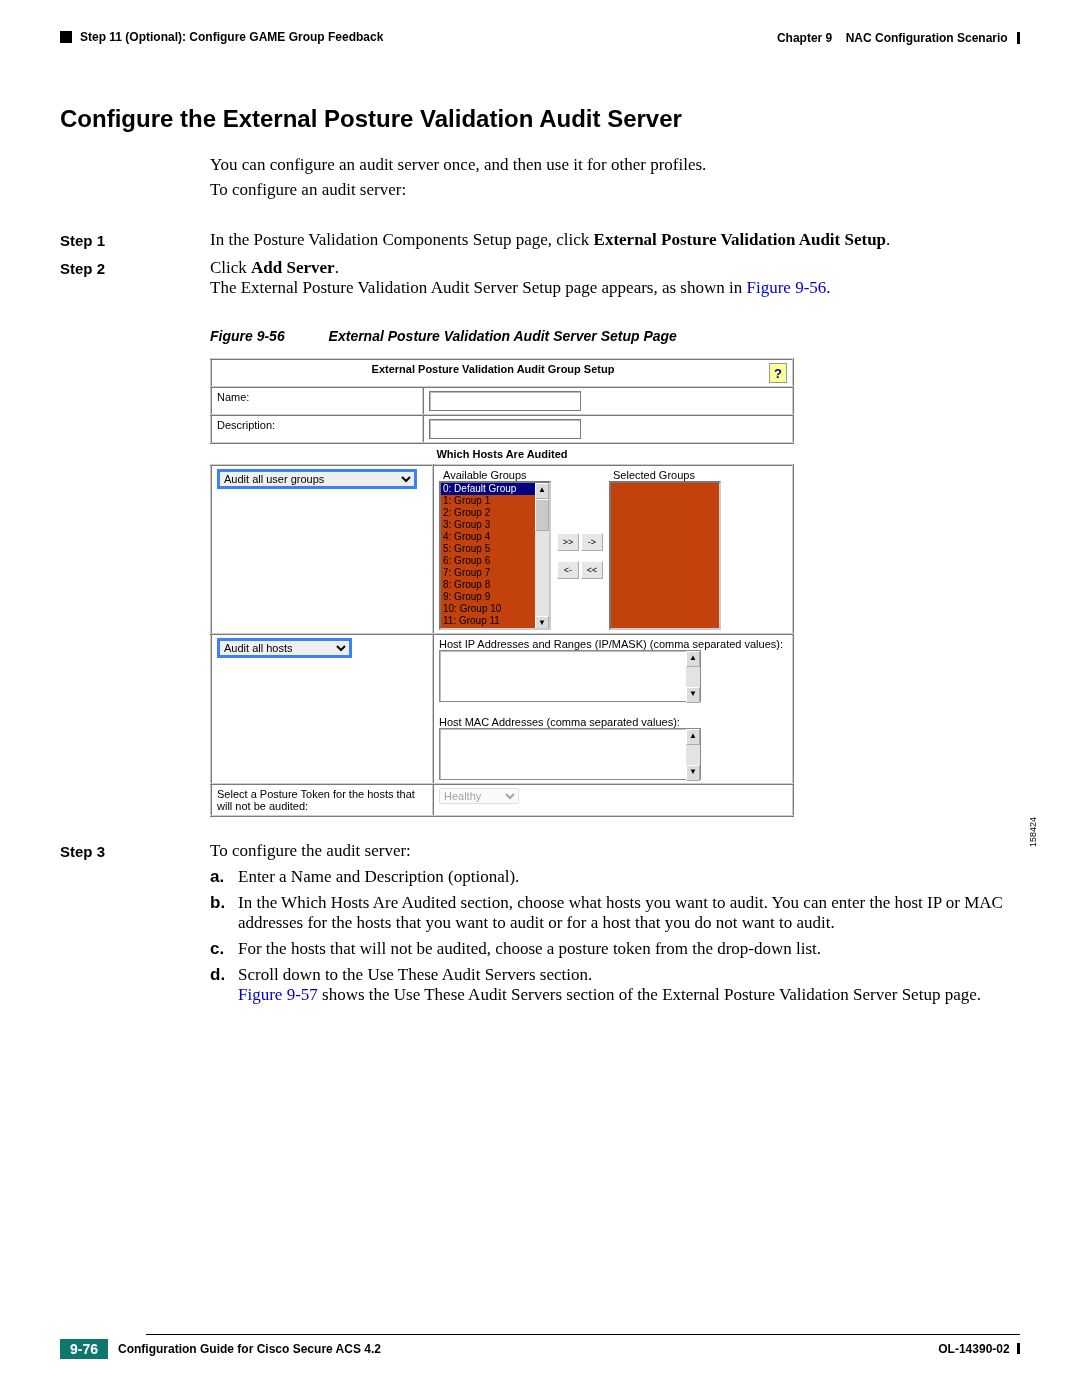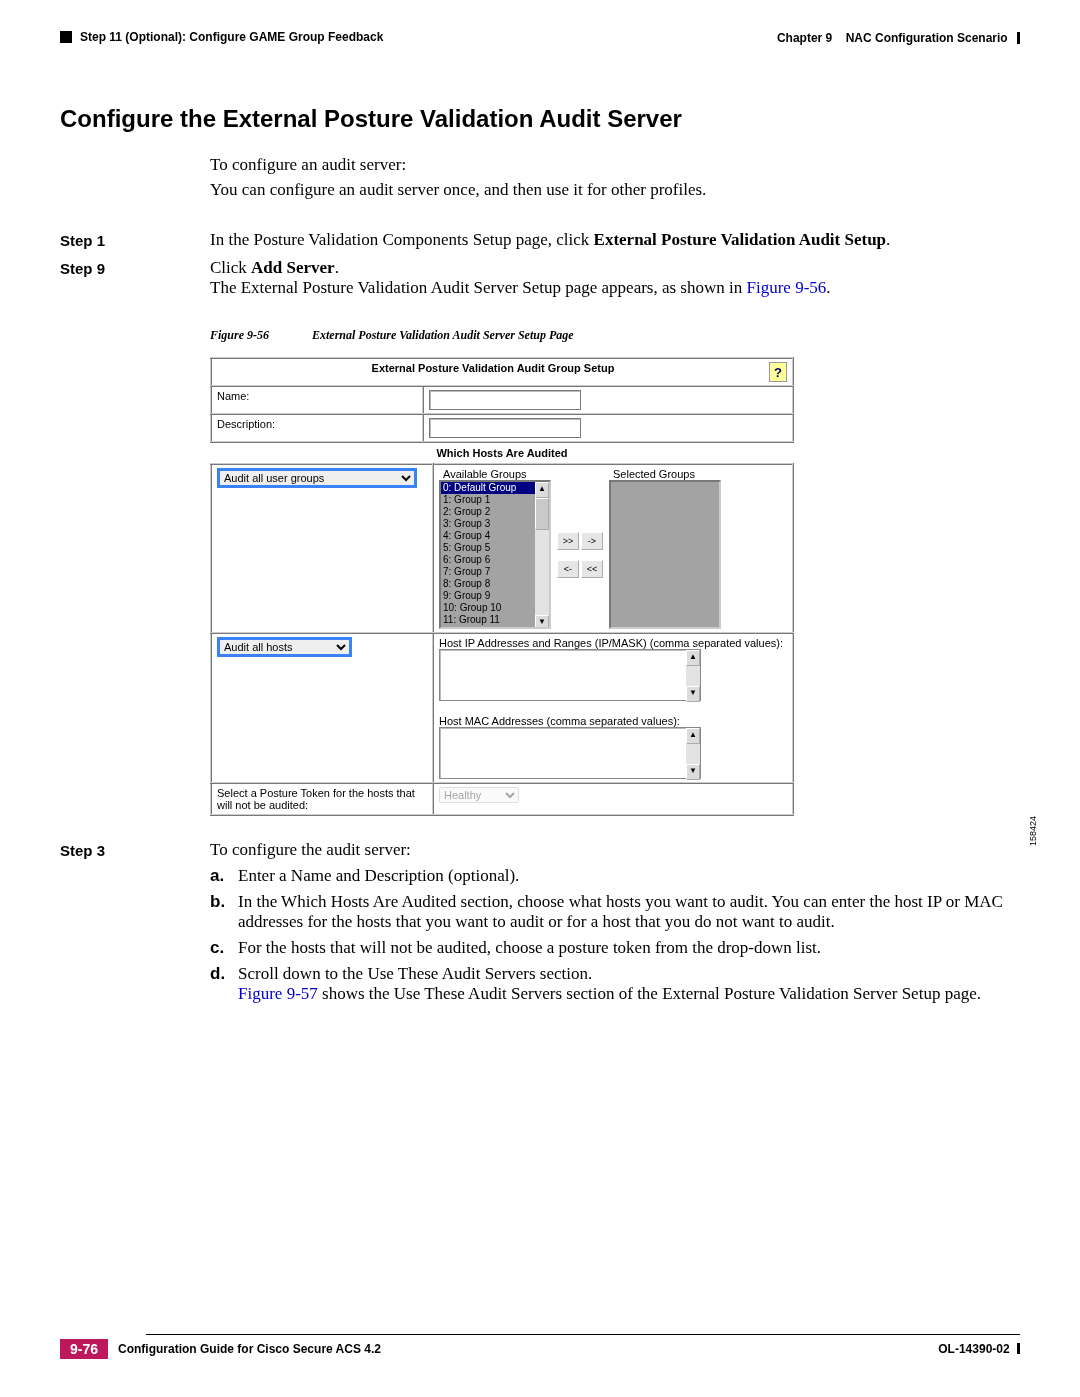--- a/index.html
+++ b/index.html
@@ -38,21 +38,21 @@
     font-size: 24px;
     margin: 0 0 20px 0;
   }
   .intro { margin-left:150px; font-size:17px; line-height:1.45; }
   .steps { margin-left:0; font-size:17px; margin-top:28px; }
   .step-row { display:flex; margin-bottom:8px; }
   .step-label { width:150px; font-family: Arial, Helvetica, sans-serif; font-weight:bold; font-size:15px; flex:0 0 150px; padding-top:2px; }
   .step-body { flex:1; }
   .bold { font-weight:bold; }
   .link { color:#0000cc; }
-  .fig-caption { font-family: Liberation Serif, serif; font-style:italic; font-weight:bold; font-size:12px; margin:30px 0 14px 150px; }
+  .fig-caption { font-family: Liberation Sans, sans-serif; font-style:italic; font-weight:bold; font-size:14px; margin:30px 0 14px 150px; }
   .fig-caption .fig-label { margin-right:40px; }
 
   
   .shot-wrap { margin-left:150px; position:relative; }
   .shot {
     width: 584px;
     font-family: Verdana, Arial, sans-serif;
     font-size: 11px;
     color:#000;
     background:#fff;
@@ -64,21 +64,21 @@
     width:16px; height:18px; background:#ffff99; border:1px solid #999;
     display:inline-flex; align-items:center; justify-content:center;
     color:#006; font-weight:bold; font-size:13px; float:right;
   }
   .form-input { width:150px; height:18px; border:1px solid #7a7a7a; background:#fff; box-shadow: inset 1px 1px 0 #bbb; }
   .sect-sub { text-align:center; font-weight:bold; padding:4px 0; }
   select.combo { width:200px; font-size:11px; font-family: Verdana, Arial, sans-serif; border:3px solid #3b82f6; background:#efefef; }
   select.combo.small { width:135px; }
   .groups-col-head { text-align:left; font-size:11px; }
   .listbox {
-    width:108px; height:145px; border:2px inset #ccc; background:#a3a3a3;
+    width:108px; height:145px; border:2px inset #ccc; background:#c2410c;
     font-size:10px; overflow:hidden; position:relative;
   }
   .listbox .item { white-space:nowrap; padding:0 2px; line-height:12px; }
   .listbox .item.sel { background:#000080; color:#fff; }
   .listbox .scrollbar { position:absolute; right:0; top:0; width:14px; height:100%; background:#e3e3e3; }
   .listbox .scroll-btn { height:14px; background:#dcdcdc; border:1px outset #fff; font-size:8px; text-align:center; line-height:12px; }
   .listbox .scroll-thumb { background:#c9c9c9; border:1px outset #fff; }
   .mini-btn { width:22px; height:18px; font-size:9px; padding:0; margin:1px; background:#e6e6e6; border:1px outset #fff; }
   .textarea-like { width:260px; height:50px; border:1px solid #888; box-shadow: inset 1px 1px 0 #bbb; background:#fff; position:relative; }
   .textarea-like .sb { position:absolute; right:0; top:0; width:14px; height:100%; background:#e3e3e3; }
@@ -92,21 +92,21 @@
   .sublist .let { font-family: Arial, Helvetica, sans-serif; font-weight:bold; width:28px; flex:0 0 28px; }
 
   
   .footer {
     position:absolute; bottom:38px; left:60px; right:60px;
     font-family: Arial, Helvetica, sans-serif; font-size:12px;
   }
   .foot-rule { height:1px; background:#000; margin-bottom:4px; }
   .foot-row { display:flex; justify-content:space-between; align-items:center; }
   .foot-left { font-weight:bold; display:flex; align-items:center; }
-  .page-box { background:#be185d; color:#fff; font-weight:bold; padding:2px 10px; margin-right:10px; font-size:14px; }
+  .page-box { background:#0f766e; color:#fff; font-weight:bold; padding:2px 10px; margin-right:10px; font-size:14px; }
   .foot-right { font-weight:bold; }
   .foot-right .bar { display:inline-block; width:3px; height:11px; background:#000; margin-left:4px; transform:translateY(1px); }
 </style>
 </head>
 <body>
 
 <div class="page">
 
   <div class="hdr">
     <div class="hdr-left">
@@ -116,33 +116,33 @@
     <div class="hdr-right">
       <span>Chapter 9</span>&nbsp;&nbsp;&nbsp;
       <span>NAC Configuration Scenario</span>
       <span class="bar"></span>
     </div>
   </div>
 
   <h2 class="section-title">Configure the External Posture Validation Audit Server</h2>
 
   <div class="intro">
+    <div>You can configure an audit server once, and then use it for other profiles.</div>
     <div>To configure an audit server:</div>
-    <div>You can configure an audit server once, and then use it for other profiles.</div>
   </div>
 
   <div class="steps">
     <div class="step-row">
       <div class="step-label">Step 1</div>
       <div class="step-body">
         <span>In the Posture Validation Components Setup page, click </span><span class="bold">External Posture Validation Audit Setup</span><span>.</span>
       </div>
     </div>
     <div class="step-row">
-      <div class="step-label">Step 9</div>
+      <div class="step-label">Step 2</div>
       <div class="step-body">
         <div><span>Click </span><span class="bold">Add Server</span><span>.</span></div>
         <div><span>The External Posture Validation Audit Server Setup page appears, as shown in </span><span class="link">Figure 9-56</span><span>.</span></div>
       </div>
     </div>
   </div>
 
   <div class="fig-caption">
     <span class="fig-label">Figure 9-56</span>
     <span>External Posture Validation Audit Server Setup Page</span>

